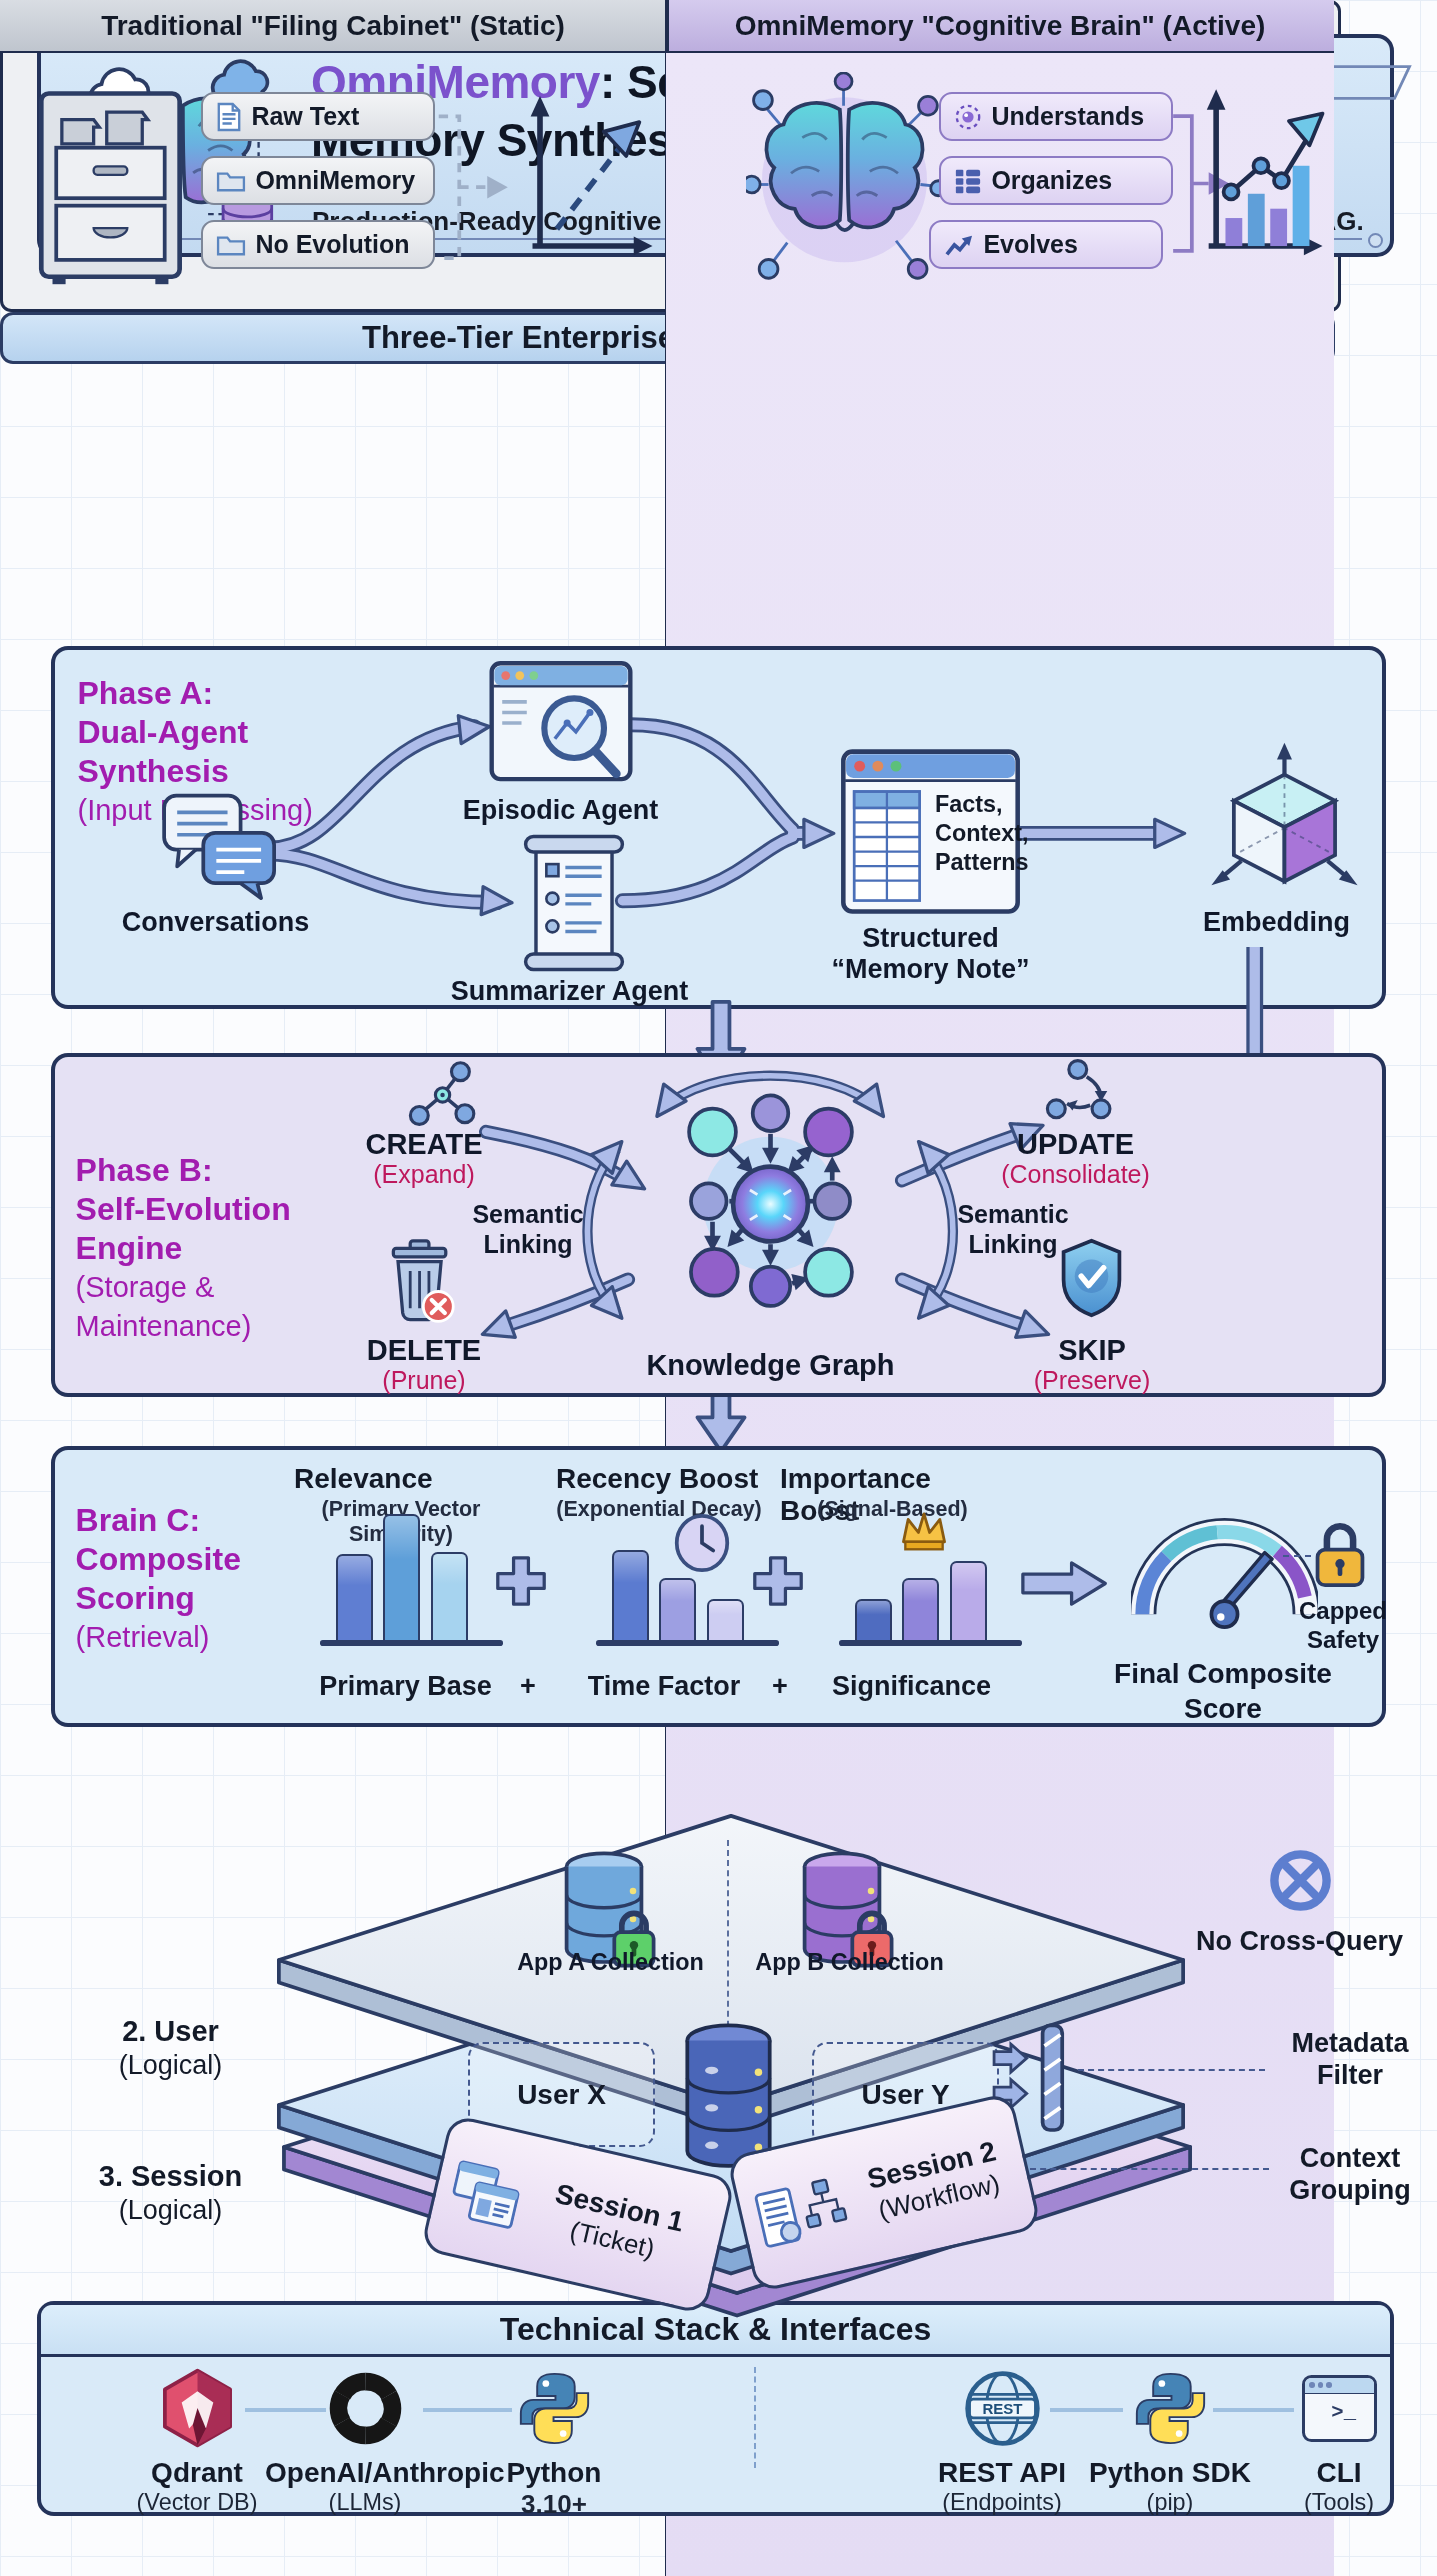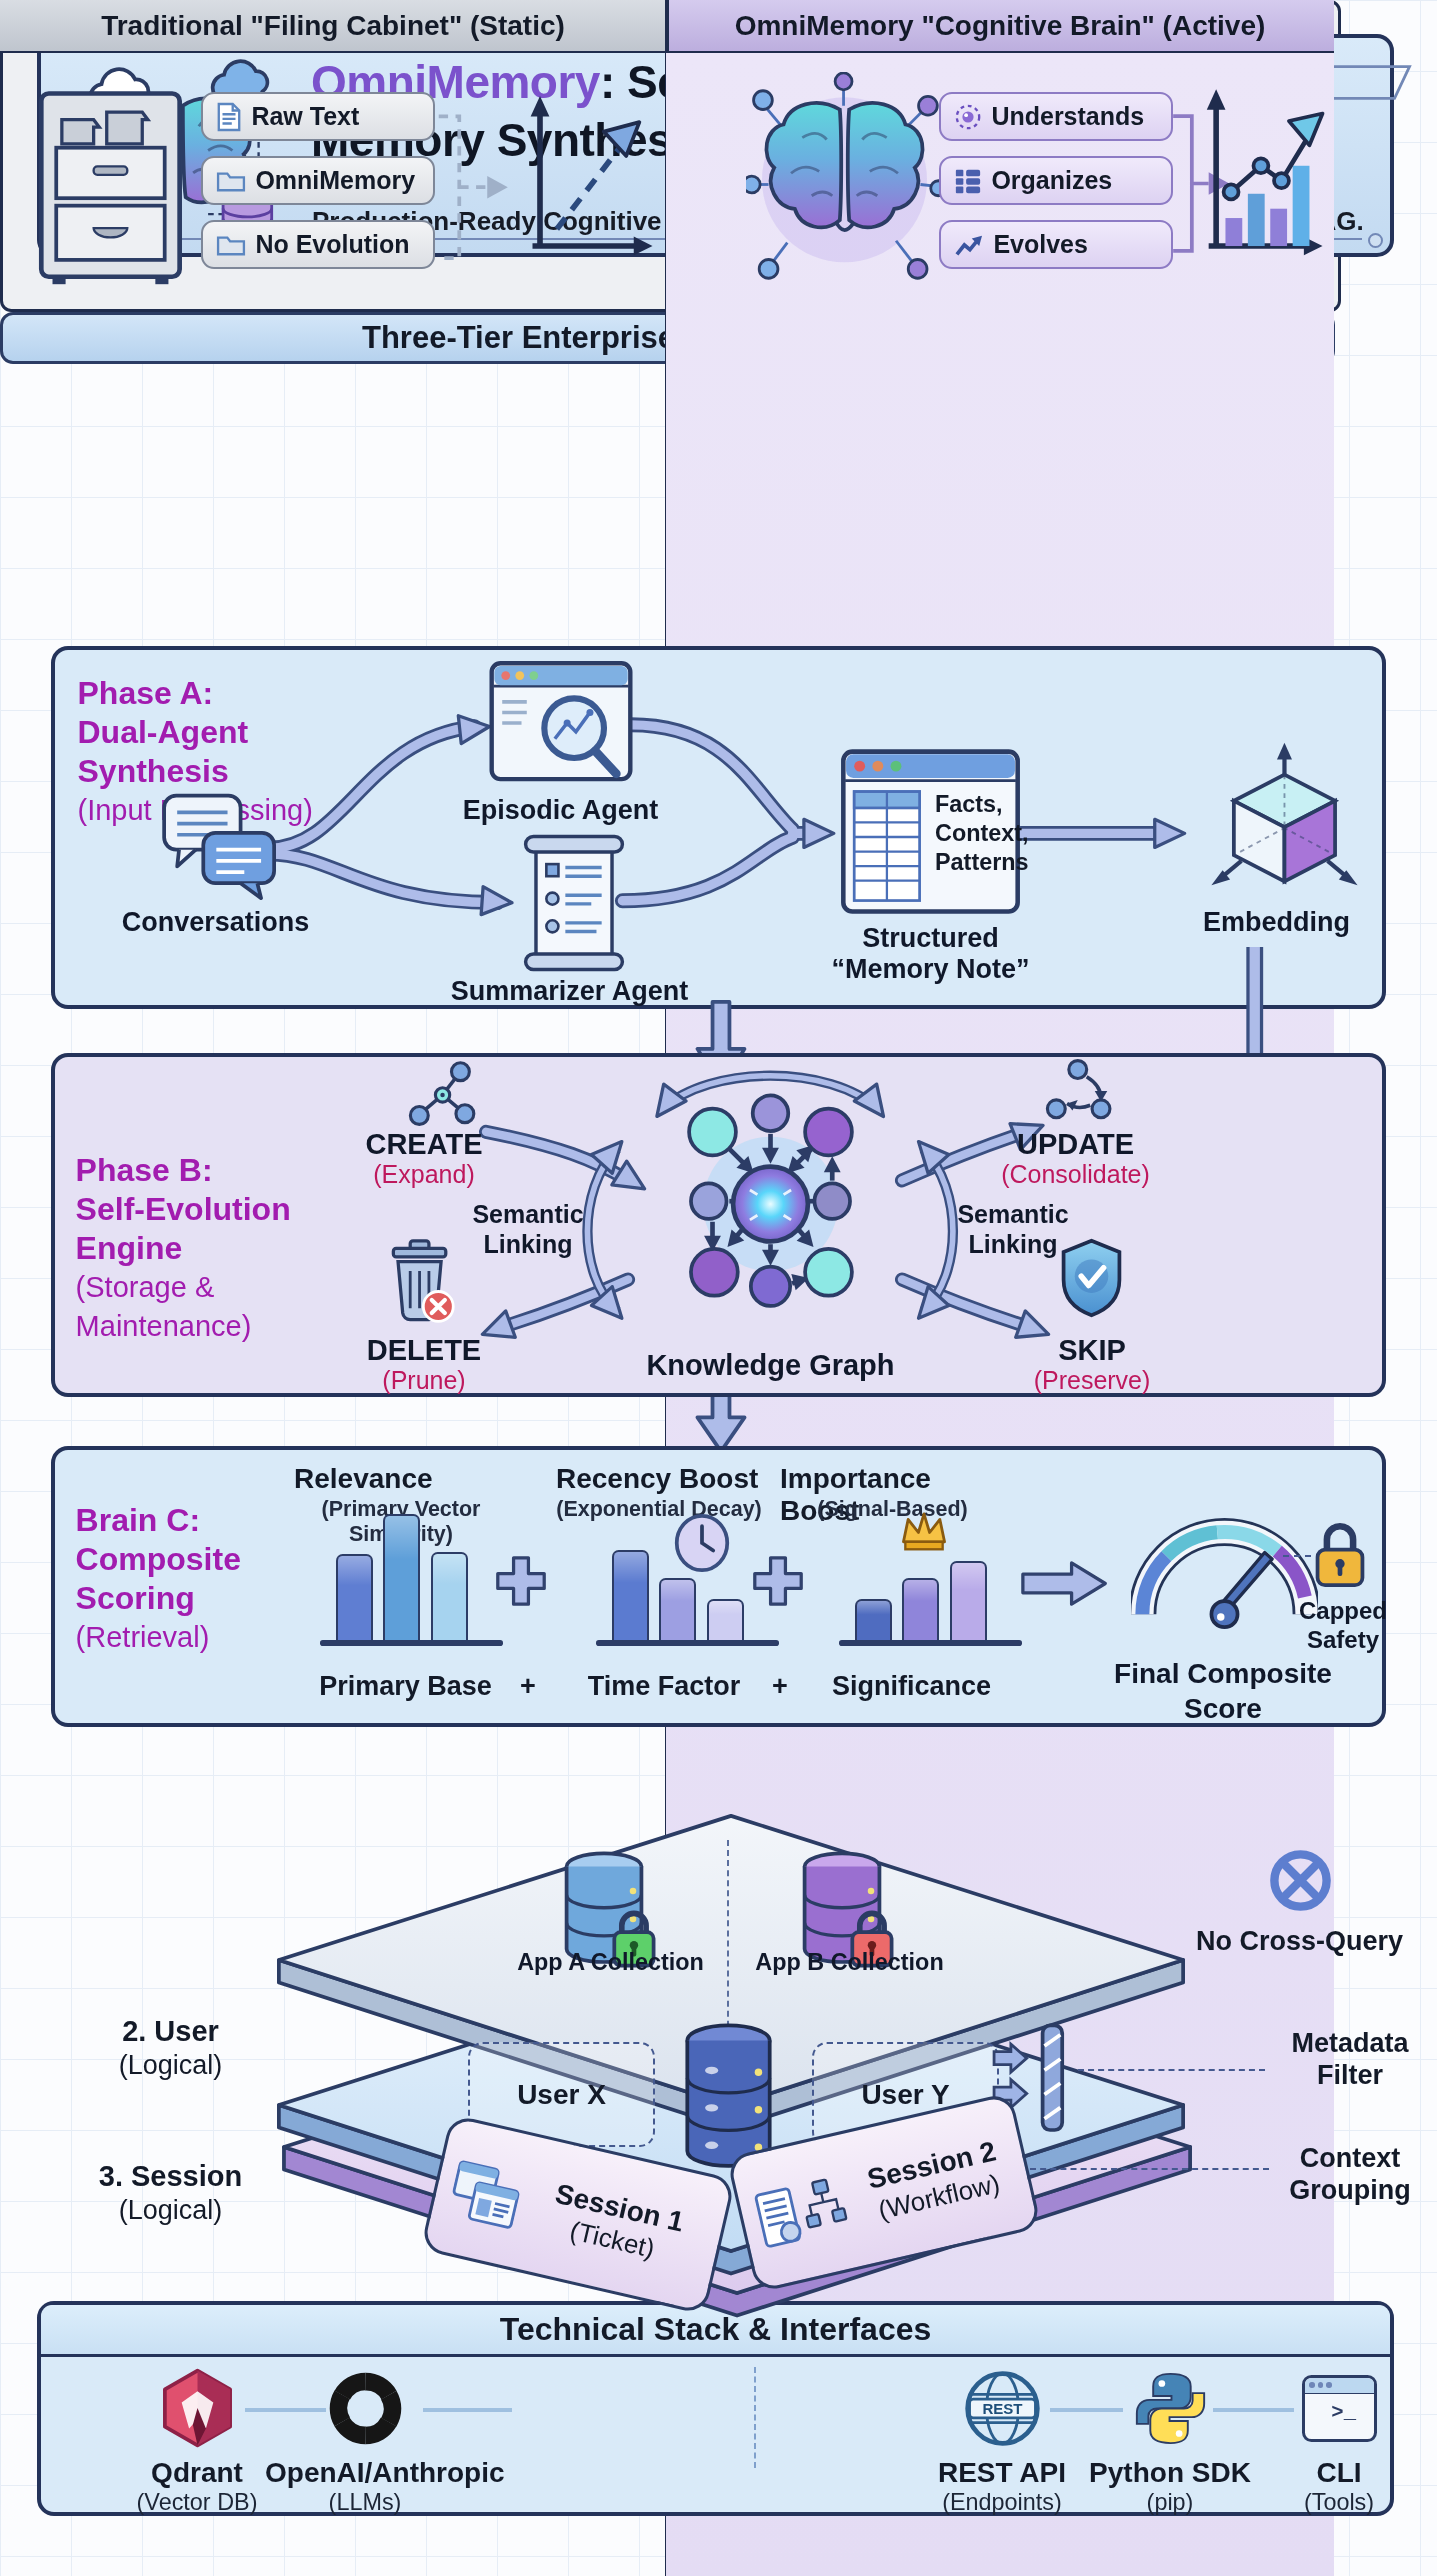--- a/index.html
+++ b/index.html
@@ -236,21 +236,21 @@
               <rect x="2" y="3" width="8" height="7" rx="1"></rect>
               <rect x="13" y="3" width="15" height="7" rx="2"></rect>
               <rect x="2" y="12" width="8" height="7" rx="1"></rect>
               <rect x="13" y="12" width="15" height="7" rx="2"></rect>
               <rect x="2" y="21" width="8" height="7" rx="1"></rect>
               <rect x="13" y="21" width="15" height="7" rx="2"></rect>
             </g>
           </svg>
         <span>Organizes</span>
       </div>
-      <div class="pill pill-r" style="left:273px;top:167px">
+      <div class="pill pill-r" style="left:263px;top:167px">
         <svg width="30" height="26" viewBox="0 0 32 28">
             <path d="M3,24 L11,14 L17,19 L26,8" fill="none" stroke="#3a55a0" stroke-width="4"></path>
             <path d="M30,4 L19,7 L27,15 Z" fill="#3a55a0"></path>
           </svg>
         <span>Evolves</span>
       </div>
       <svg class="abs" style="left:505px;top:37px" width="66" height="187" viewBox="0 0 70 200">
         <path d="M2,28 H22 V172 H2 M22,100 H40" fill="none" stroke="#8d7bc4" stroke-width="4"></path>
         <path d="M40,88 L62,100 L40,112 Z" fill="#8d7bc4"></path>
       </svg>
@@ -763,20 +763,32 @@
           <path d="M0,-38 A38,38 0 0 1 33,-19 L17,-9.5 A19,19 0 0 0 0,-19 Z" transform="rotate(180)"></path>
           <path d="M0,-38 A38,38 0 0 1 33,-19 L17,-9.5 A19,19 0 0 0 0,-19 Z" transform="rotate(240)"></path>
           <path d="M0,-38 A38,38 0 0 1 33,-19 L17,-9.5 A19,19 0 0 0 0,-19 Z" transform="rotate(300)"></path>
         </g>
       </svg>
         </div>
       <div class="nm">OpenAI/Anthropic</div>
       <div class="sb">(LLMs)</div>
     </div>
 
+    <div class="tech-item" style="left:413px">
+      <div class="ic">
+          <svg width="75" height="79" viewBox="0 0 78 80">
+        <path d="M39,4 c-15,0 -18,6 -18,13 v10 h19 v4 H17 c-8,0 -13,6 -13,14 v11 h12 v-8 c0,-5 4,-8 9,-8 h23 c7,0 12,-5 12,-12 V17 c0,-8 -7,-13 -21,-13 z" fill="#4584b6" stroke="#2b3c64" stroke-width="2"></path>
+        <circle cx="30" cy="14" r="3.5" fill="#ffffff"></circle>
+        <path d="M39,76 c15,0 18,-6 18,-13 v-10 h-19 v-4 h23 c8,0 13,-6 13,-14 V24 h-12 v8 c0,5 -4,8 -9,8 H30 c-7,0 -12,5 -12,12 v11 c0,8 7,13 21,13 z" fill="#ffde57" stroke="#2b3c64" stroke-width="2"></path>
+        <circle cx="48" cy="66" r="3.5" fill="#ffffff"></circle>
+      </svg>
+        </div>
+      <div class="nm">Python</div>
+      <div class="sb b" style="font-weight:bold;font-size:26px">3.10+</div>
+    </div>
 
     <div class="tech-item" style="left:861px">
       <div class="ic">
           <svg width="81" height="81" viewBox="0 0 86 86">
         <circle cx="43" cy="43" r="37" fill="#d8eaf8" stroke="#2b5f8e" stroke-width="5"></circle>
         <ellipse cx="43" cy="43" rx="17" ry="37" fill="none" stroke="#2b5f8e" stroke-width="3"></ellipse>
         <path d="M10,28 h66 M10,58 h66" stroke="#2b5f8e" stroke-width="3"></path>
         <rect x="8" y="33" width="70" height="20" rx="4" fill="#eef6fc" stroke="#2b5f8e" stroke-width="3"></rect>
         <text x="43" y="49" text-anchor="middle" font-size="16" font-weight="bold" fill="#1d4e79" font-family="Liberation Sans, sans-serif">REST</text>
       </svg>

